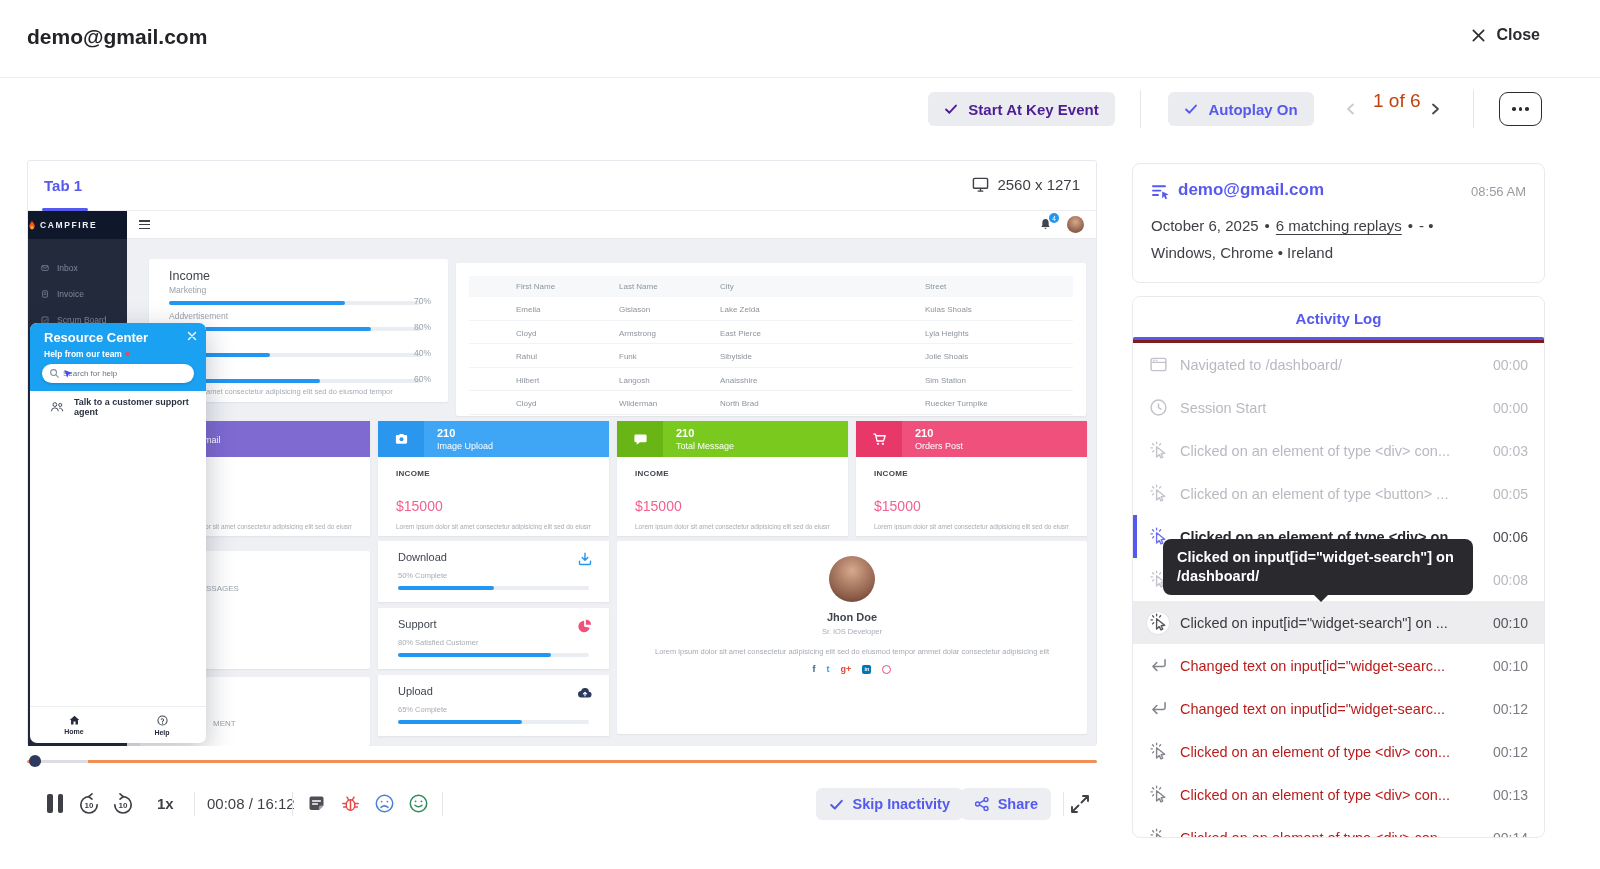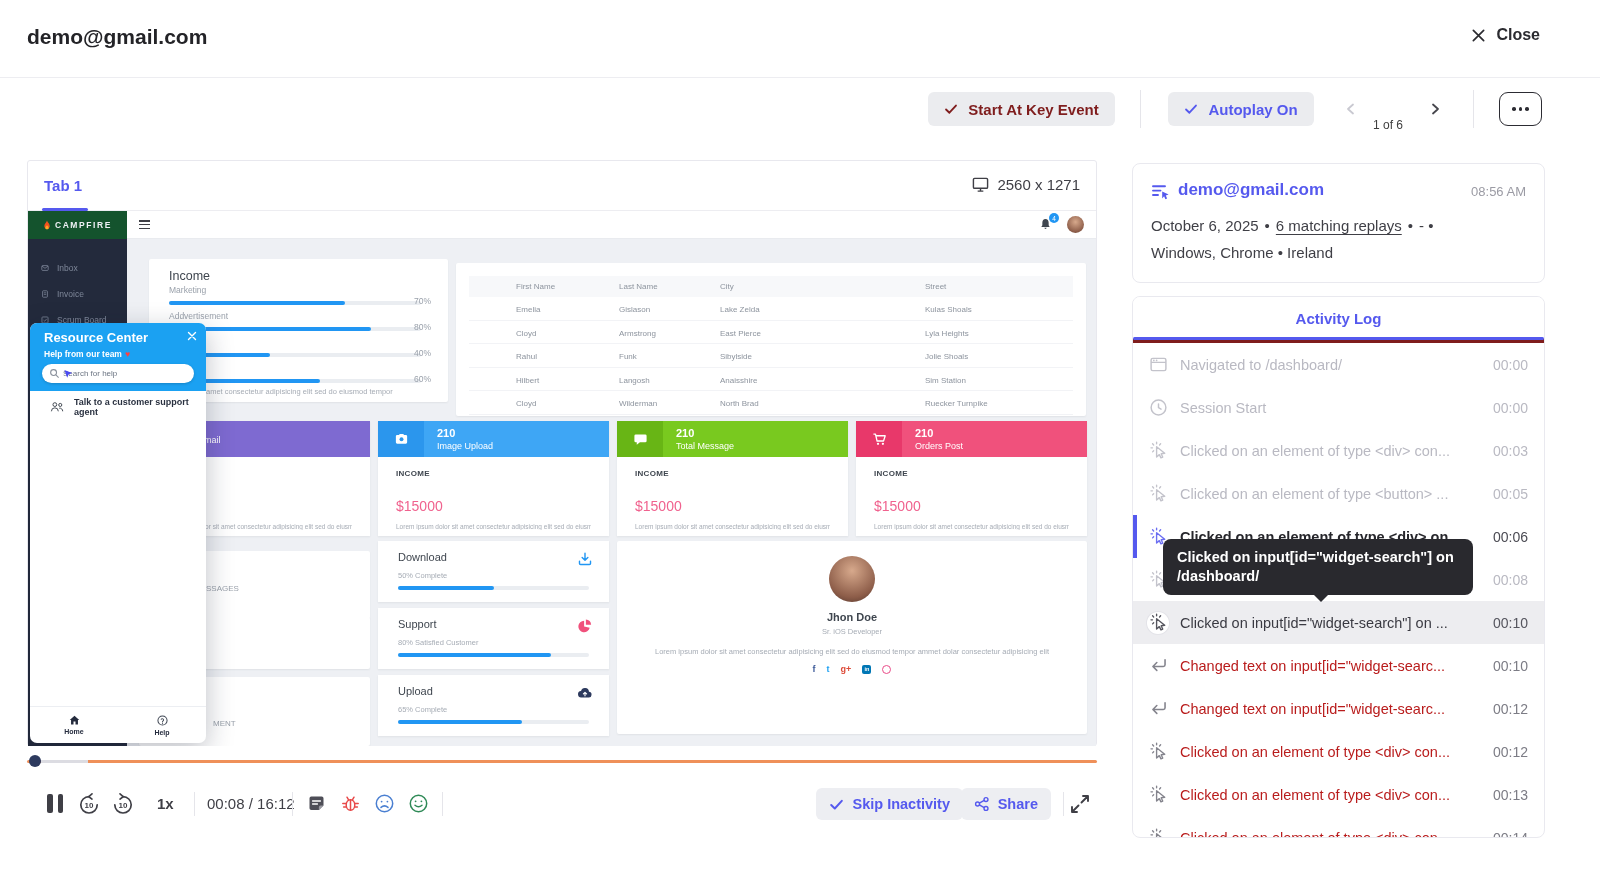--- a/index.html
+++ b/index.html
@@ -5,41 +5,41 @@
 *{margin:0;padding:0;box-sizing:border-box}
 body{font-family:"Liberation Sans",sans-serif;background:#fff}
 .page{position:relative;width:1600px;height:869px;background:#fff;overflow:hidden}
 svg{display:block}
 
 .app-header{position:absolute;left:0;top:0;width:1600px;height:78px;background:#fff;border-bottom:1px solid #ededf1;z-index:6}
 .app-title{position:absolute;left:27px;top:25px;font-size:21px;font-weight:700;color:#232327}
 .close-btn{position:absolute;right:60px;top:26px;display:flex;align-items:center;gap:10px;font-size:16px;font-weight:700;color:#2b2b30;cursor:pointer}
 
 .btn{position:absolute;display:flex;align-items:center;justify-content:center;gap:10px;background:#ebecef;border-radius:6px;font-weight:700;cursor:pointer}
-#btn-key{left:928px;top:92px;width:187px;height:34px;color:#7f1d1d;font-size:15px}
+#btn-key{left:928px;top:92px;width:187px;height:34px;color:#4c1d95;font-size:15px}
 #btn-autoplay{left:1168px;top:92px;width:146px;height:34px;color:#5559ee;font-size:15px}
 .vdiv{position:absolute;width:1px;background:#e5e5ea}
 #tdiv1{left:1140px;top:90px;height:38px}
 #tdiv2{left:1473px;top:90px;height:38px}
 .pg-chev{position:absolute;width:14px;height:14px;cursor:pointer}
 #pg-prev{left:1344px;top:102px;color:#c9c9d1}
 #pg-next{left:1428px;top:102px;color:#46464d}
-#pg-label{position:absolute;left:1373px;top:118px;font-size:12px;color:#404040}
+#pg-label{position:absolute;left:1373px;top:90px;font-size:19px;color:#c2410c}
 #btn-more{position:absolute;left:1499px;top:92px;width:43px;height:34px;border:1.6px solid #2c2c33;border-radius:9px;background:#fff;display:flex;align-items:center;justify-content:center;gap:3px;cursor:pointer}
 #btn-more i{width:3.5px;height:3.5px;border-radius:50%;background:#2c2c33}
 
 #viewer{position:absolute;left:27px;top:160px;width:1070px;height:586px;background:#fff;border:1px solid #e8e8ee;border-radius:3px}
 #tabrow{position:absolute;left:0;top:0;right:0;height:50px;border-bottom:1px solid #ededf1}
 #tablabel{position:absolute;left:16px;top:16px;font-size:15px;font-weight:700;color:#5559ee;cursor:pointer}
 #tabunderline{position:absolute;left:14px;bottom:-1px;width:46px;height:3px;background:#5559ee;border-radius:2px}
 #res{position:absolute;right:16px;top:15px;display:flex;align-items:center;gap:8px;font-size:15px;color:#3f3f46}
 #screen{position:absolute;left:0;top:50px;width:1068px;height:535px;background:#eef0f4;overflow:hidden}
 
 #sb{position:absolute;left:0;top:0;width:99px;height:535px;background:#232a3c}
-#sb-logo{position:absolute;left:0;top:0;width:99px;height:28px;display:flex;align-items:center;justify-content:center;gap:4px;background:#14532d}
+#sb-logo{position:absolute;left:0;top:0;width:99px;height:28px;display:flex;align-items:center;justify-content:flex-start;gap:4px;background:#0f172a}
 #sb-logo span{color:#eef0f4;font-size:8.5px;font-weight:700;letter-spacing:1.6px}
 #sb-nav{position:absolute;left:0;top:44px;width:99px}
 .nav-item{height:26px;display:flex;align-items:center;gap:8px;padding-left:13px;color:#7e8799;font-size:8.5px;cursor:pointer}
 .nav-item svg{width:8px;height:8px;flex:none}
 #topbar{position:absolute;left:99px;top:0;width:969px;height:28px;background:#fff;border-bottom:1px solid #e9ebef}
 #burger{position:absolute;left:12px;top:9px;width:11px;cursor:pointer}
 #burger i{display:block;height:1.6px;background:#3f3f46;margin-bottom:2.2px}
 #bell{position:absolute;right:44px;top:7px;width:13px;height:14px}
 #bell-badge{position:absolute;right:37px;top:2px;min-width:10px;height:10px;border-radius:5px;background:#2196f3;color:#fff;font-size:6.5px;display:flex;align-items:center;justify-content:center;padding:0 2px}
 #avatar-sm{position:absolute;right:12px;top:5px;width:17px;height:17px;border-radius:50%;background:radial-gradient(circle at 50% 35%,#d7a98c,#8d5d49 70%,#573a2e);cursor:pointer}

